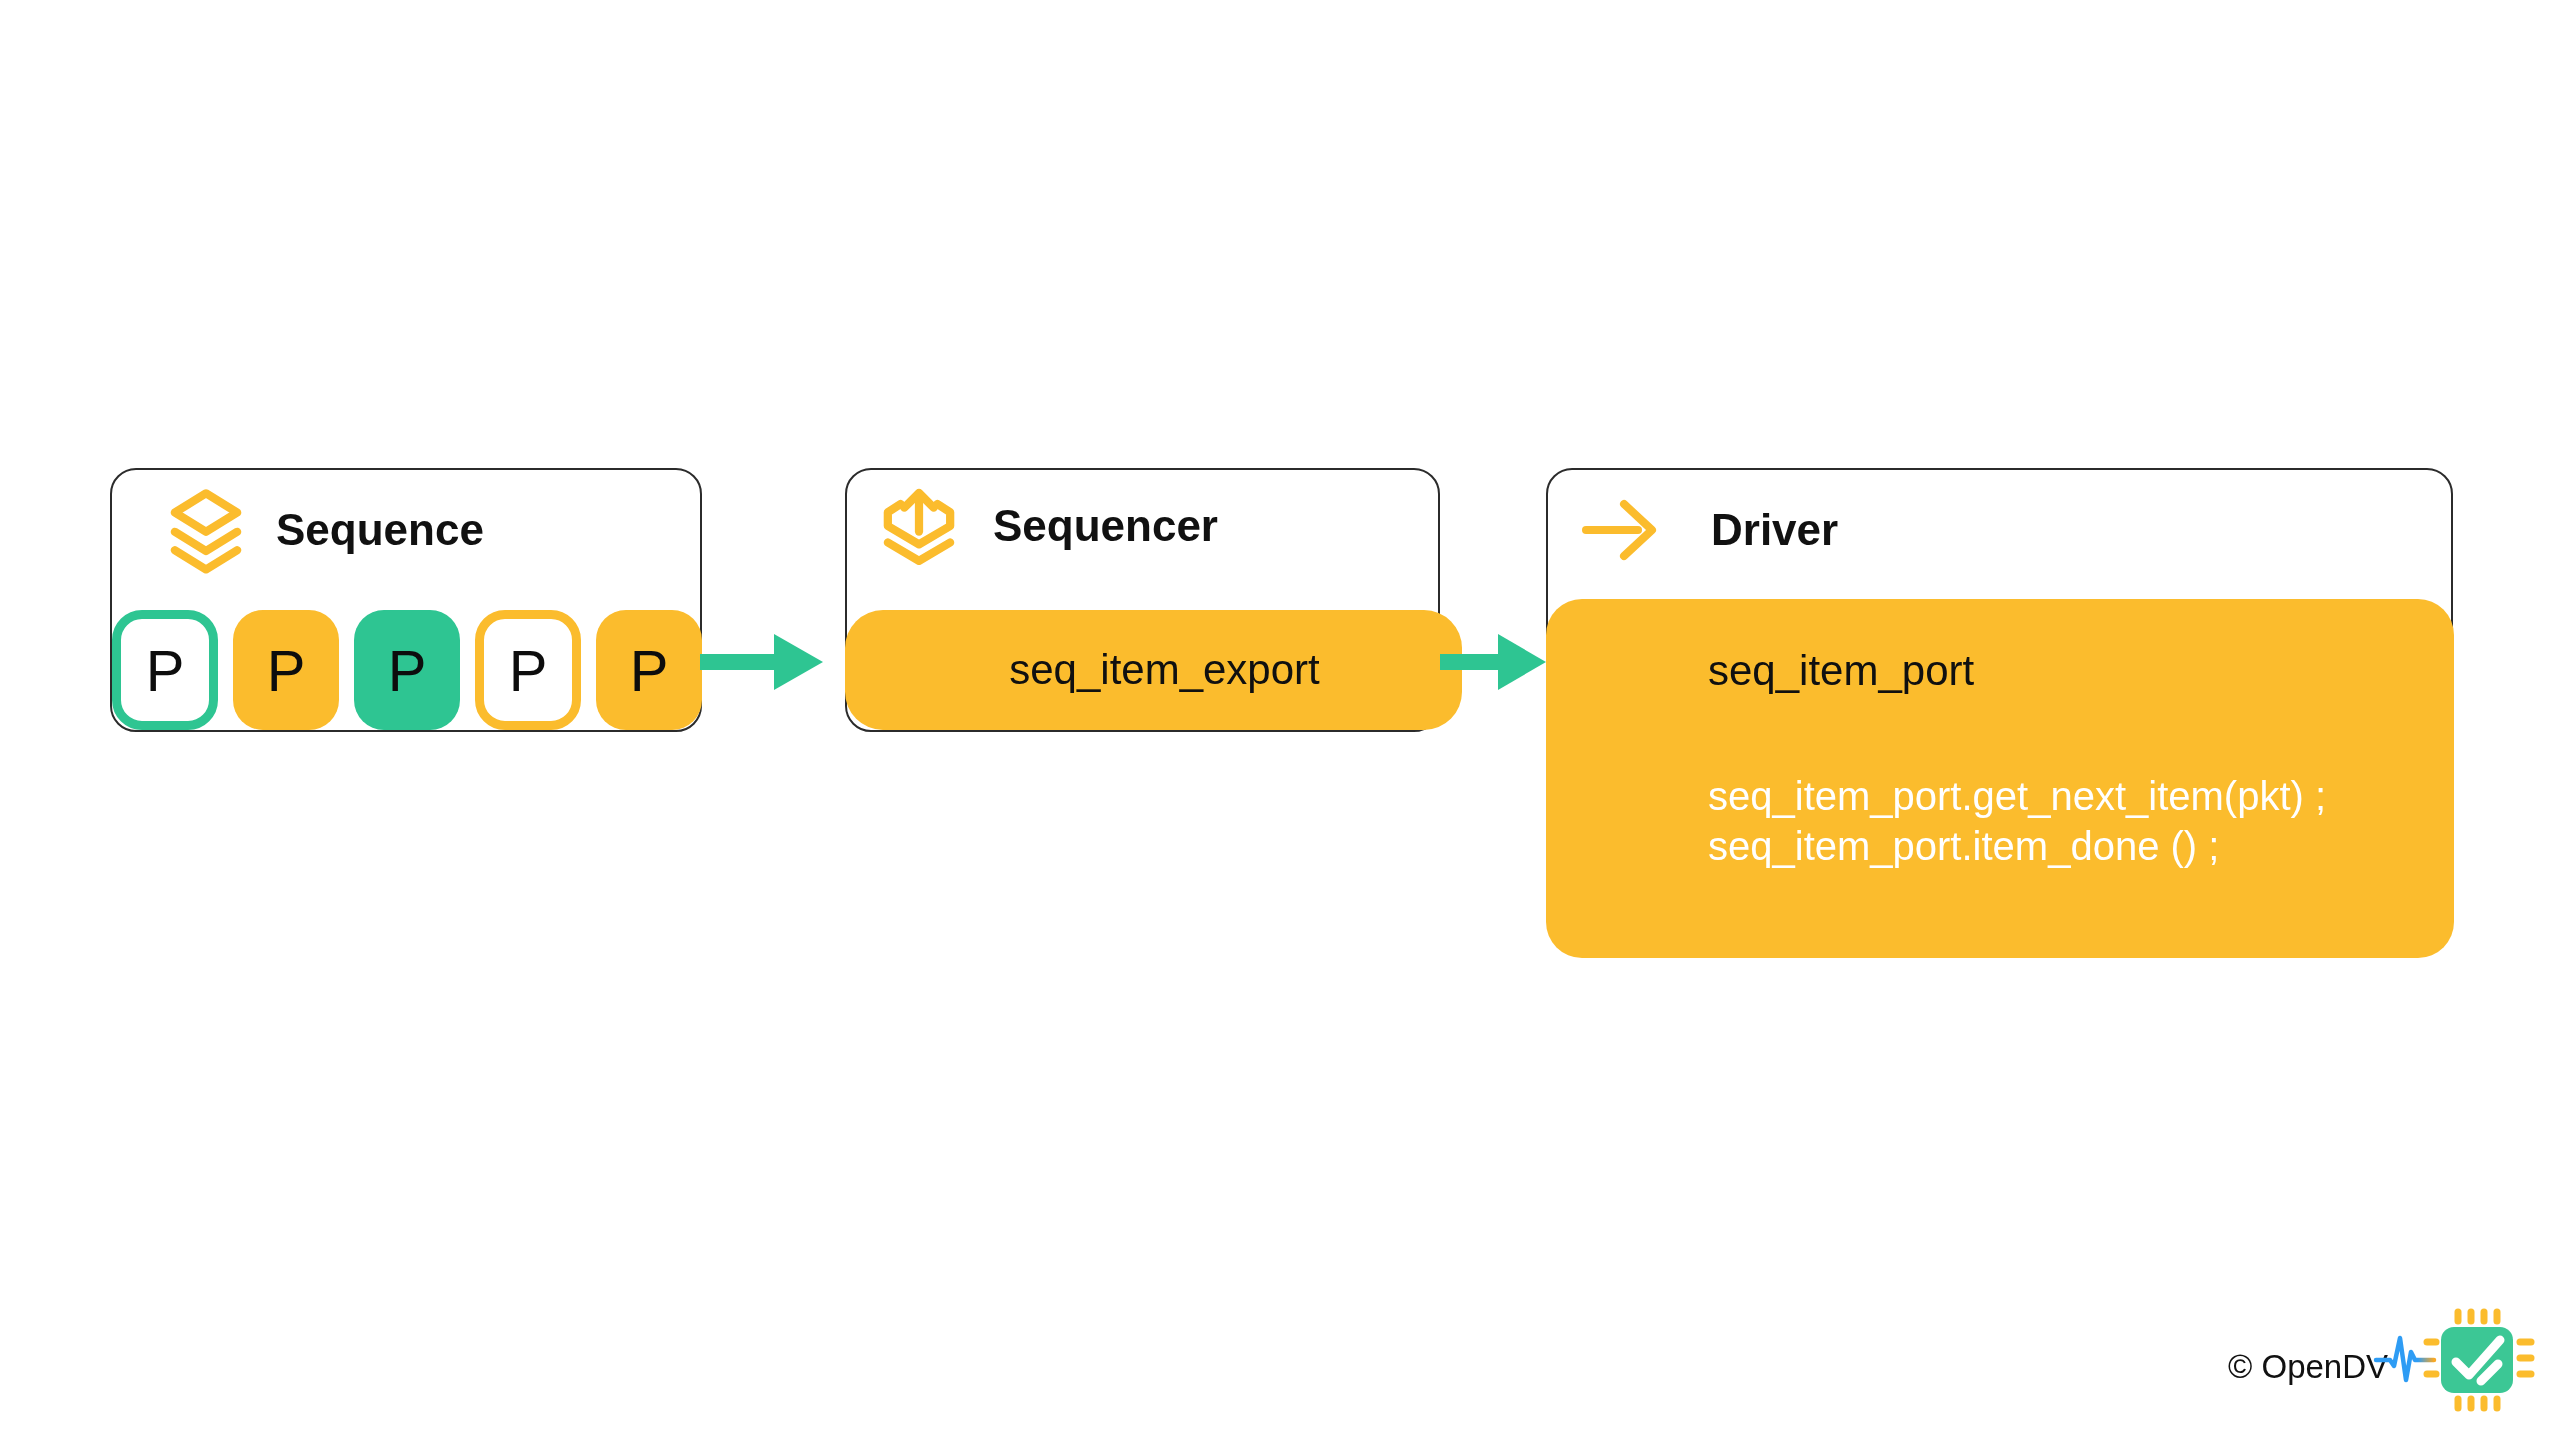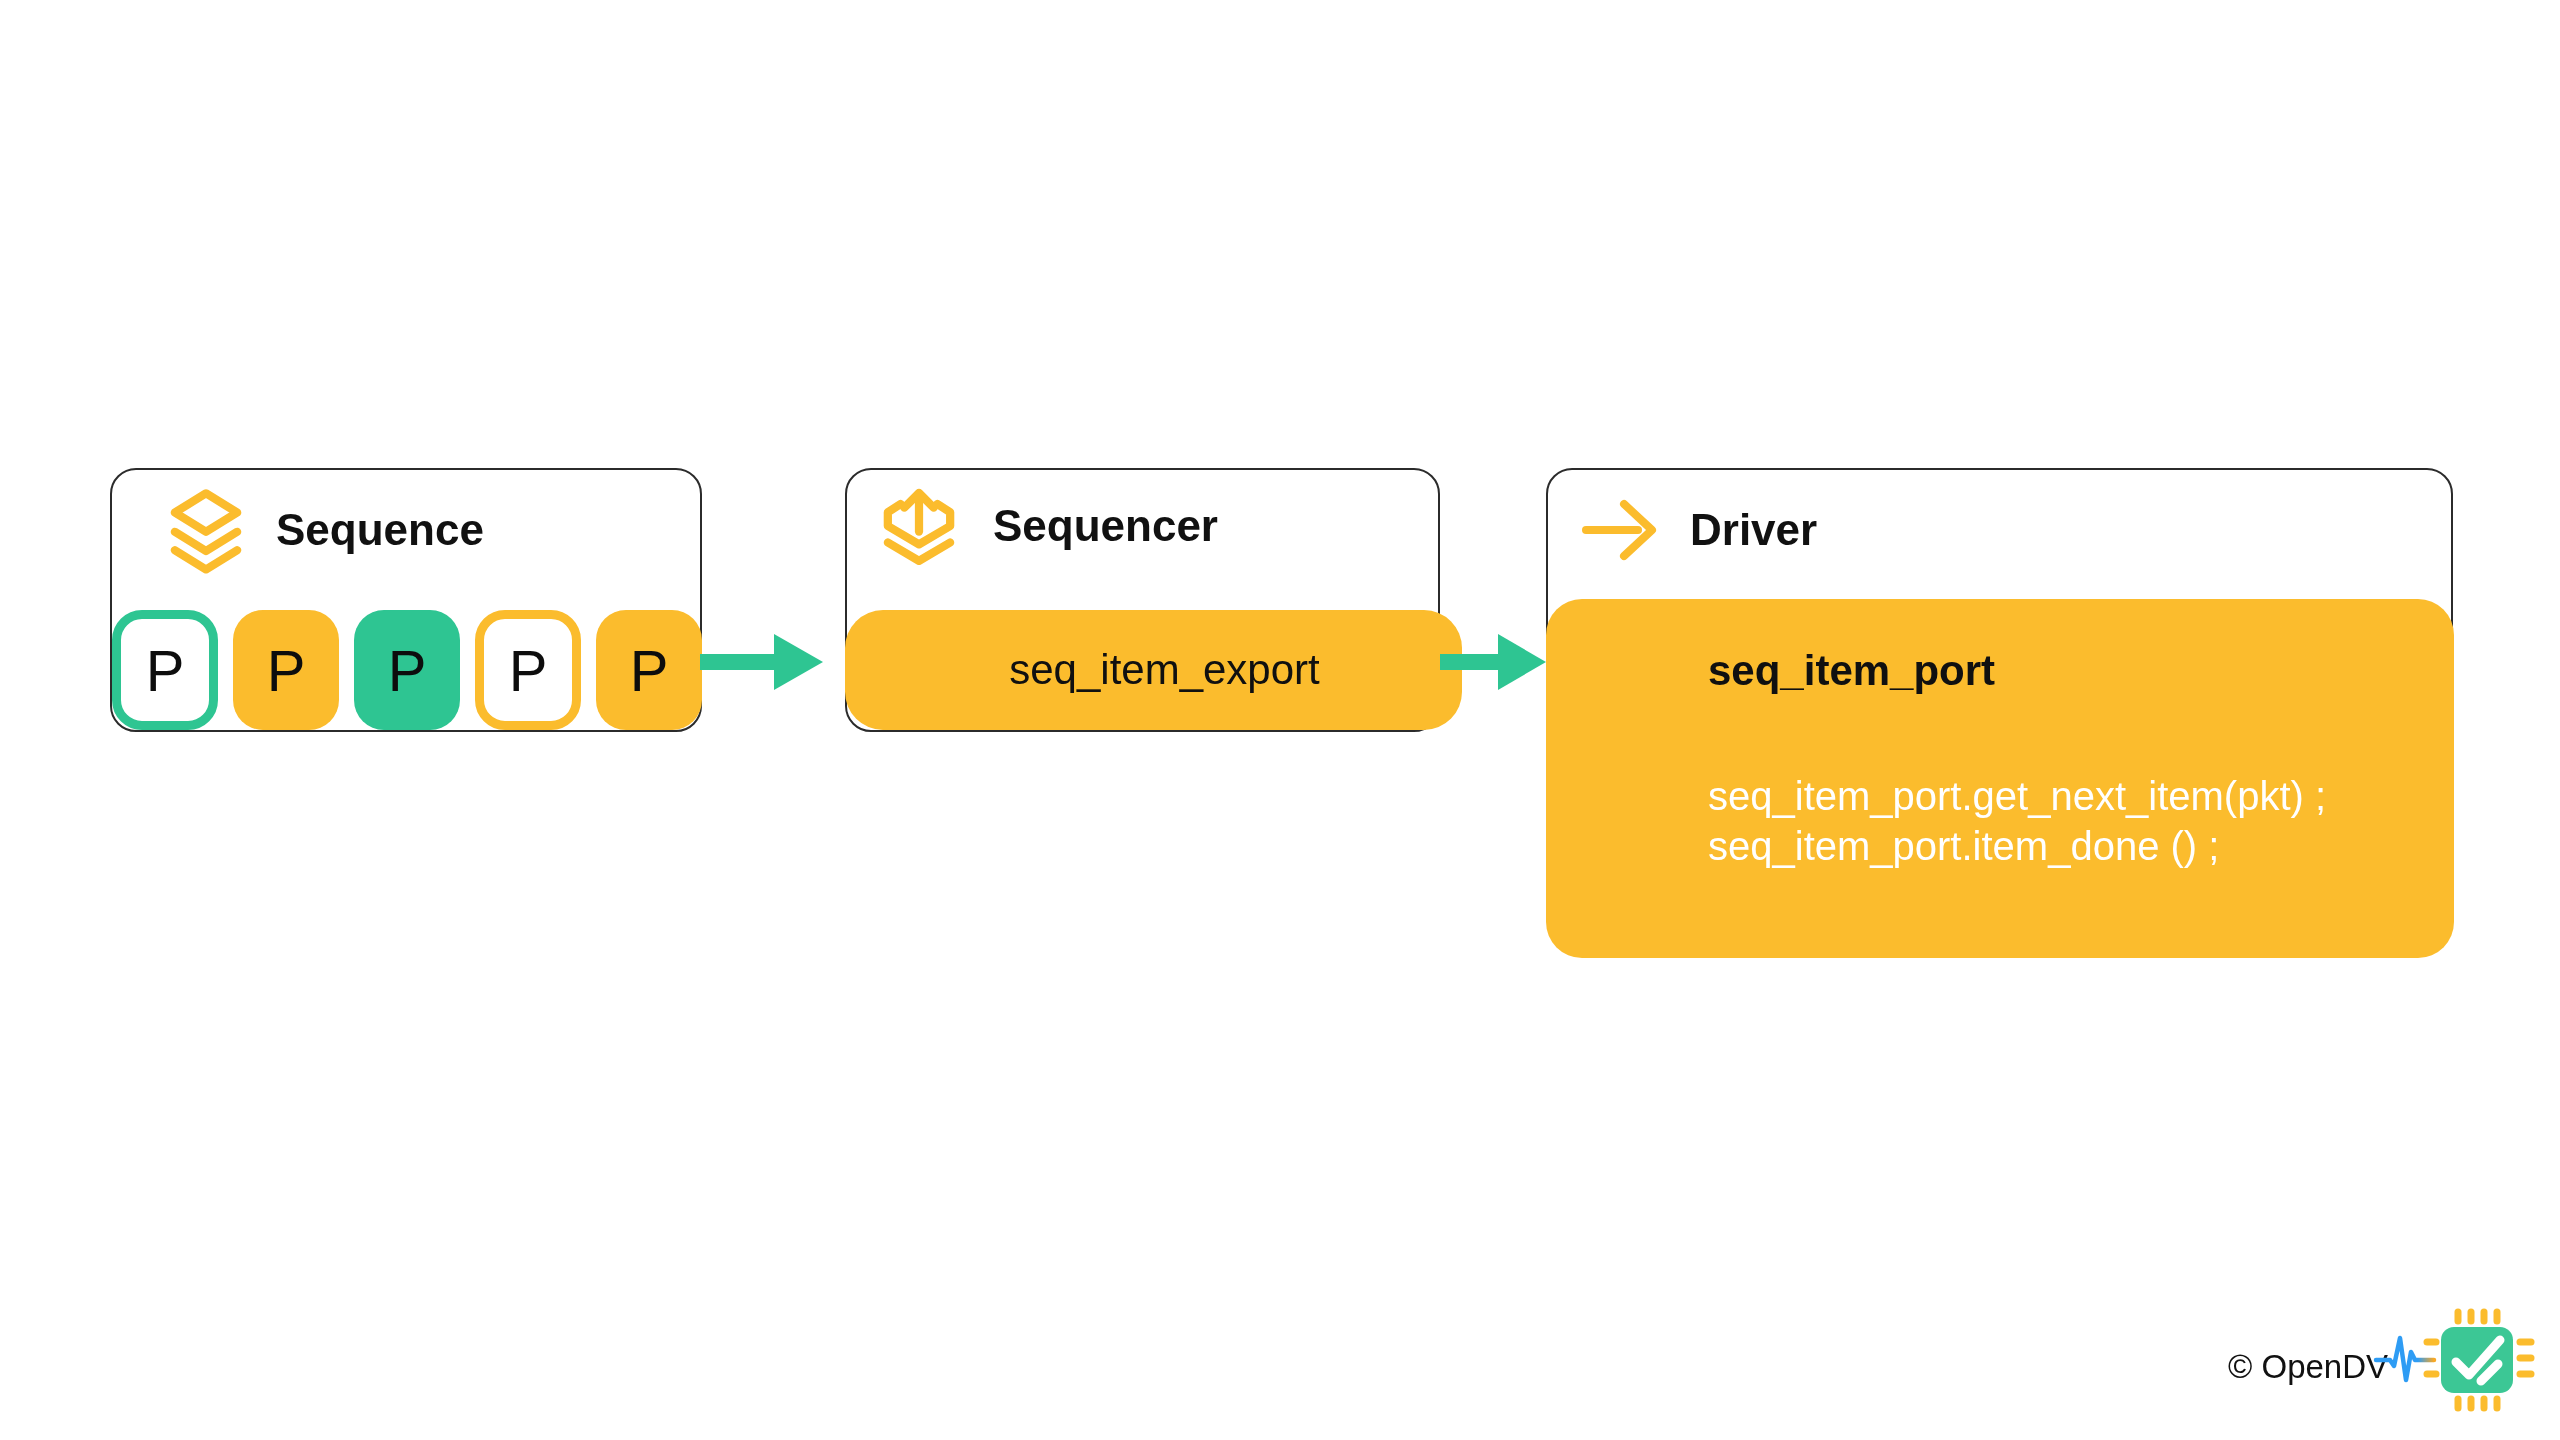--- a/index.html
+++ b/index.html
@@ -62,21 +62,21 @@
   }
   .driver-panel{
     left:1546px; top:599px; width:908px; height:359px;
     border-radius:36px;
     background:#FBBC2D;
     position:absolute;
   }
   .driver-port-label{
     position:absolute;
     left:162px; top:48px;
-    font-size:42px;font-weight:700;color:#101010;
+    font-size:42px;font-weight:400;color:#101010;
     white-space:nowrap;
   }
   .driver-code{
     position:absolute;
     left:162px; top:172px;
     font-size:40px;line-height:50px;
     color:#ffffff;
     white-space:nowrap;
   }
   .flow-arrow{position:absolute;}
@@ -162,21 +162,21 @@
 
   <div class="node-box" style="left:1546px;top:468px;width:907px;height:270px;"></div>
 
   <div class="node-header" style="left:1582px;top:492px;height:76px;">
     <span>
       <svg class="icon-svg" width="84" height="72" viewBox="0 0 84 72" fill="none" stroke="#FBBC2D" stroke-width="8" stroke-linecap="round" stroke-linejoin="round">
         <path d="M4 36 L56 36"></path>
         <path d="M42 10 L70 36 L42 62"></path>
       </svg>
     </span>
-    <span class="node-title" style="margin-left:24px;">Driver</span>
+    <span class="node-title" style="margin-left:45px;">Driver</span>
   </div>
 
   <div class="driver-panel">
     <div class="driver-port-label">seq_item_port</div>
     <div class="driver-code">
       <div>seq_item_port.get_next_item(pkt) ;</div>
       <div>seq_item_port.item_done () ;</div>
     </div>
   </div>
 

